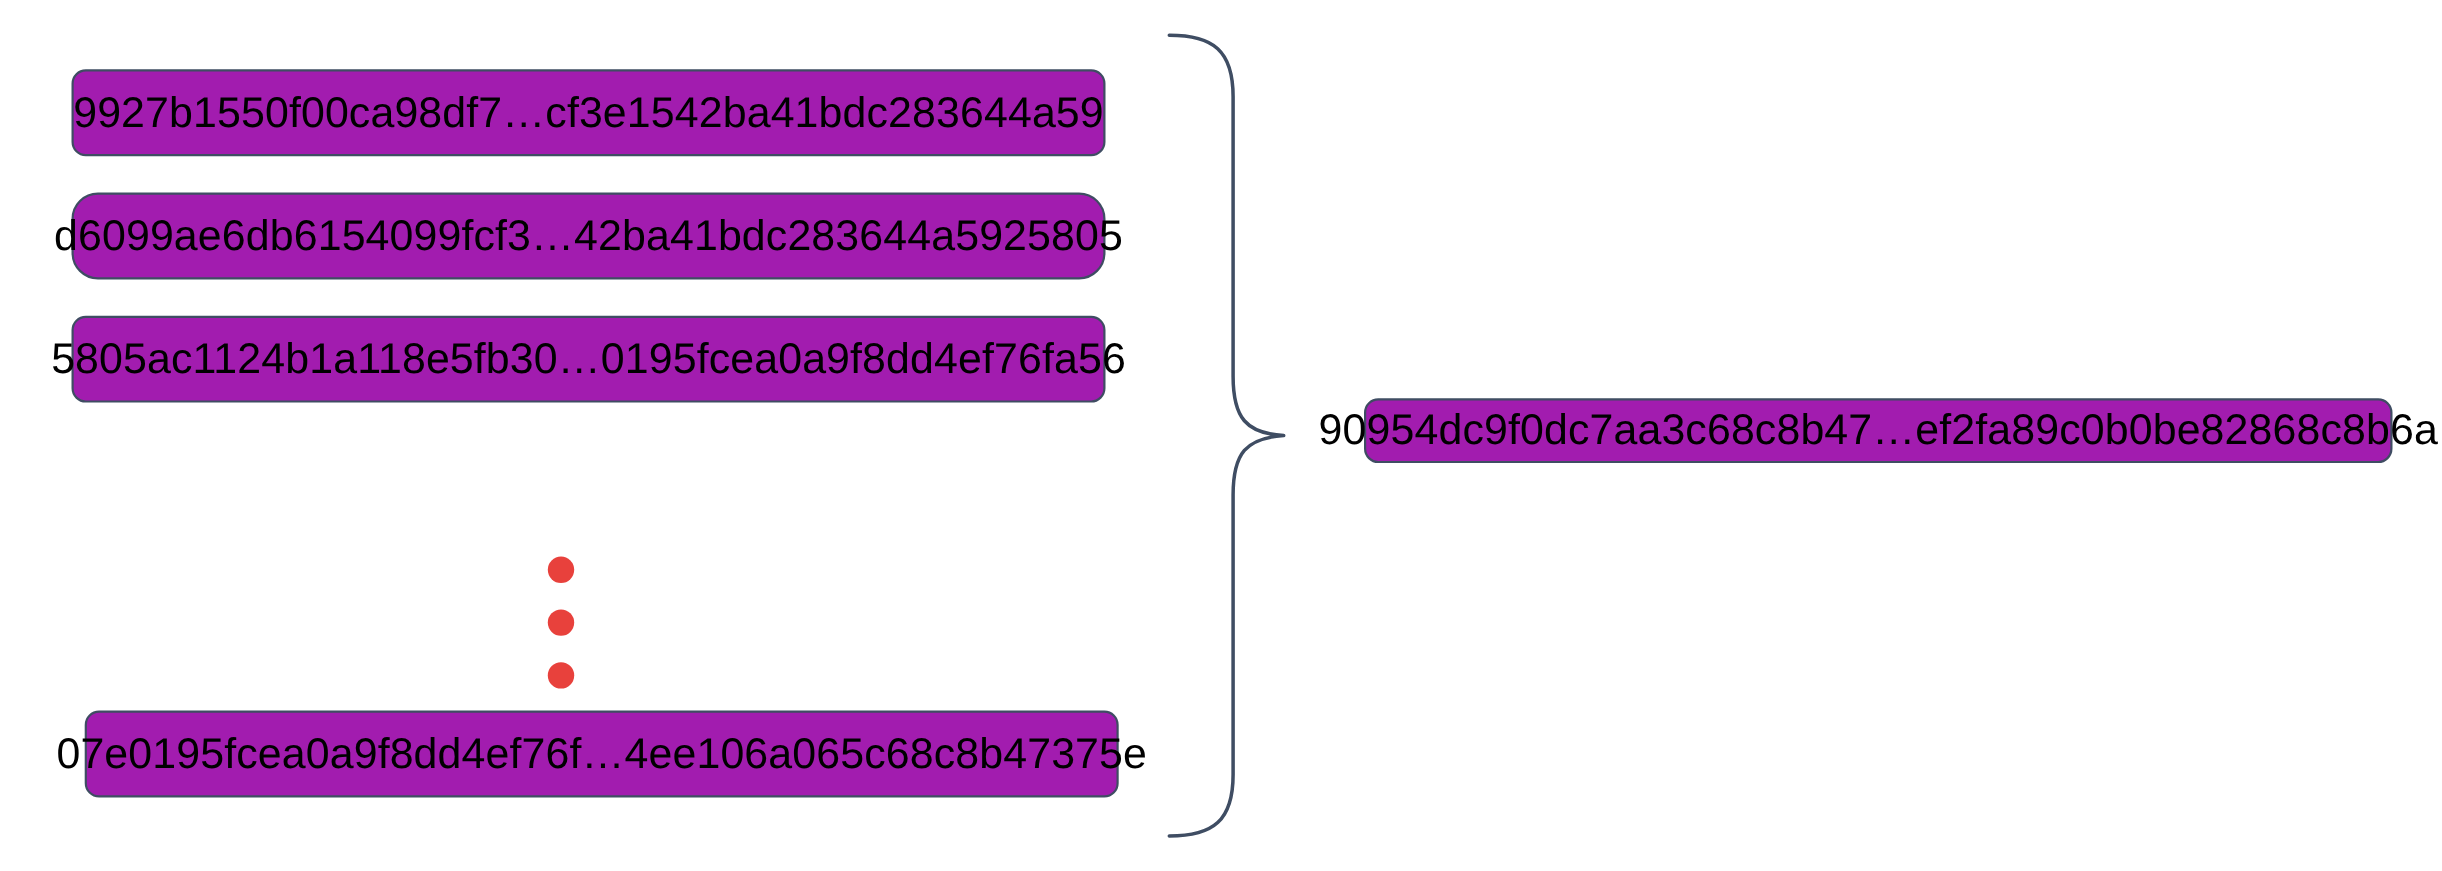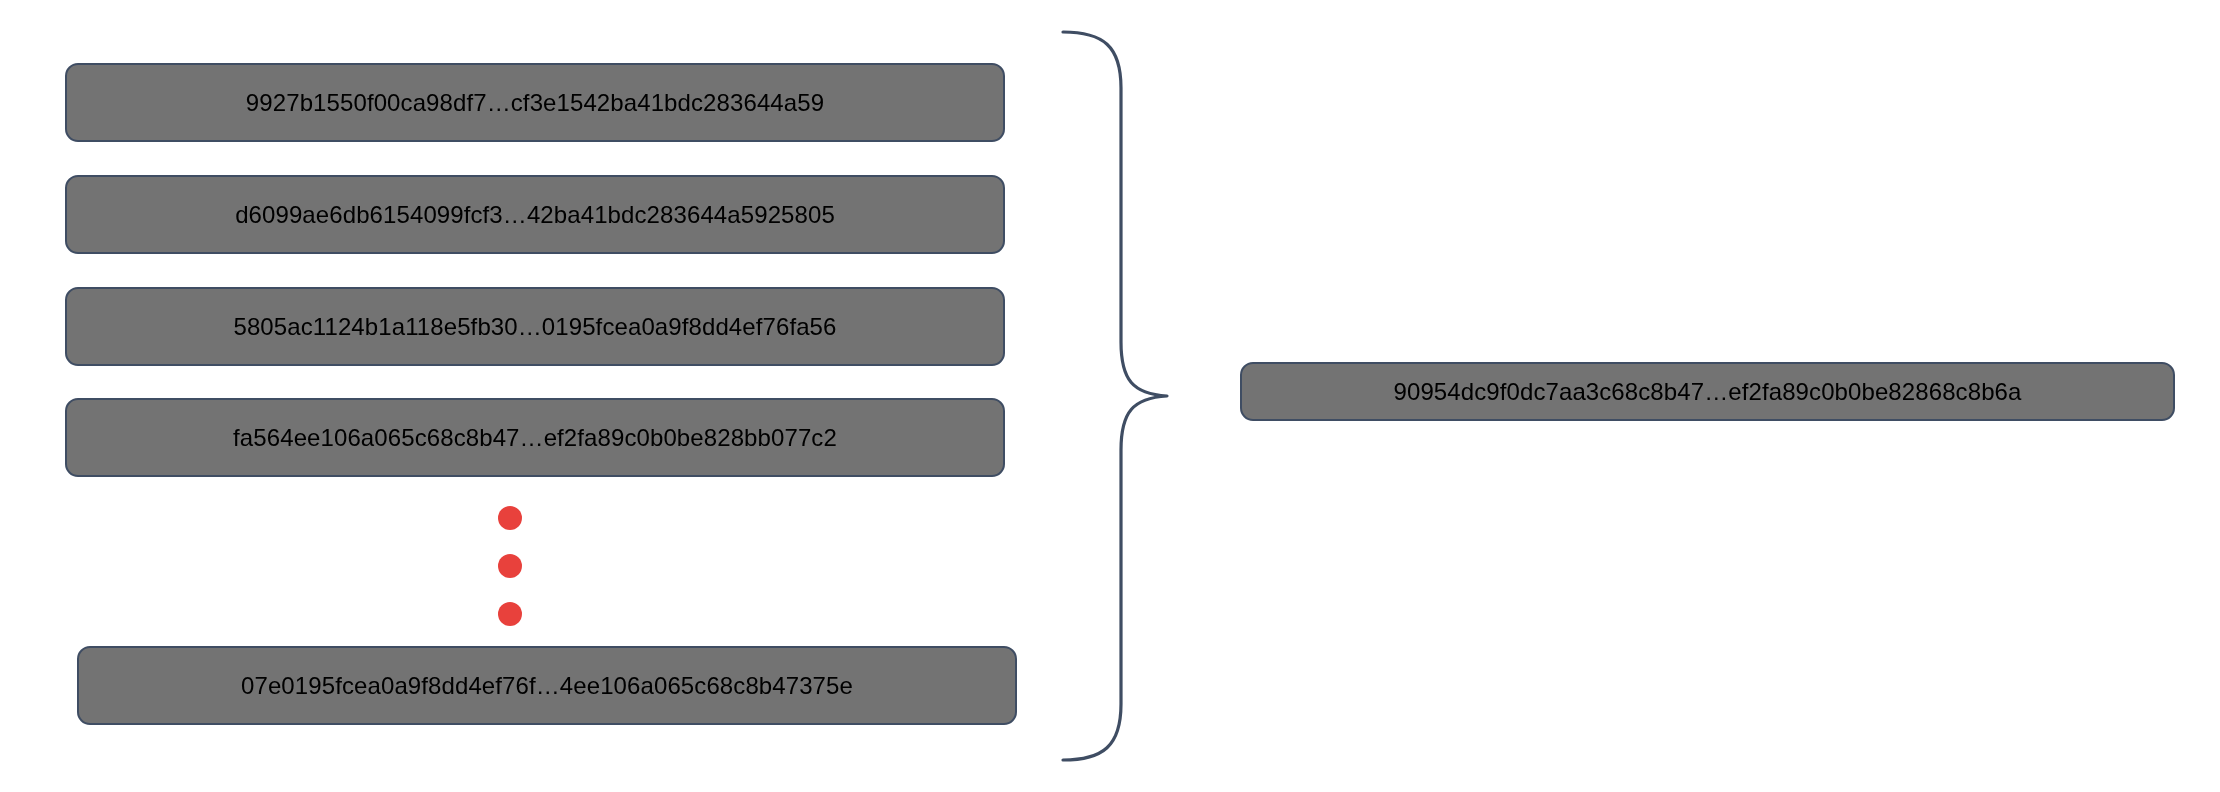--- a/index.html
+++ b/index.html
@@ -17,40 +17,40 @@
     width: 2220px;
     height: 792px;
     background: #ffffff;
     overflow: hidden;
   }
 
   
   .hash-box {
     position: absolute;
     box-sizing: border-box;
-    background: #737373;
+    background: #a21caf;
     border: 2.6px solid #3f4d63;
     border-radius: 13px;
     display: flex;
     align-items: center;
     justify-content: center;
     color: #000000;
-    font-size: 24px;
+    font-size: 39px;
     letter-spacing: 0.1px;
     white-space: nowrap;
   }
 
   .input-box {
     left: 65px;
     width: 940px;
     height: 79px;
   }
 
   #input-box-0 { top: 63px; }
-  #input-box-1 { top: 175px; }
+  #input-box-1 { top: 175px; border-radius: 24px; }
   #input-box-2 { top: 287px; }
   #input-box-3 { top: 398px; }
   #input-box-4 { top: 646px; margin-left: 12px; }
 
   .output-box {
     left: 1240px;
     top: 362px;
     width: 935px;
     height: 59px;
   }
@@ -89,21 +89,20 @@
 <body>
 
 <div id="canvas">
 
   <div class="hash-box input-box" id="input-box-0">9927b1550f00ca98df7…cf3e1542ba41bdc283644a59</div>
 
   <div class="hash-box input-box" id="input-box-1">d6099ae6db6154099fcf3…42ba41bdc283644a5925805</div>
 
   <div class="hash-box input-box" id="input-box-2">5805ac1124b1a118e5fb30…0195fcea0a9f8dd4ef76fa56</div>
 
-  <div class="hash-box input-box" id="input-box-3">fa564ee106a065c68c8b47…ef2fa89c0b0be828bb077c2</div>
 
   <div class="dots">
     <span class="dot dot-0"></span>
     <span class="dot dot-1"></span>
     <span class="dot dot-2"></span>
   </div>
 
   <div class="hash-box input-box" id="input-box-4">07e0195fcea0a9f8dd4ef76f…4ee106a065c68c8b47375e</div>
 
   <div class="brace">

